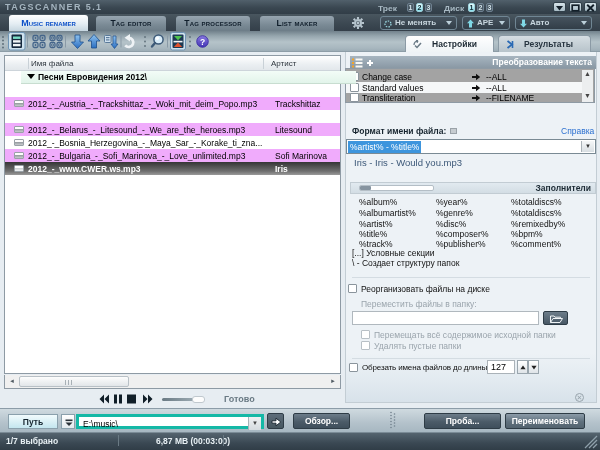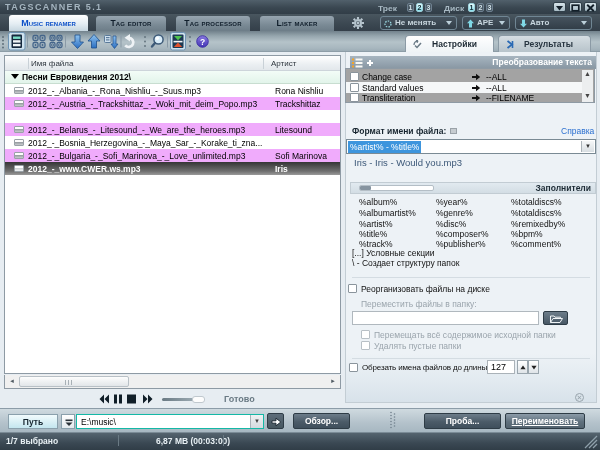--- a/index.html
+++ b/index.html
@@ -50,21 +50,21 @@
 #rtab2 { left:498px; width:93px; background:linear-gradient(#d6dee3,#b7c3ca);
   border:1px solid #8b9aa5; border-bottom:none; color:#273540; line-height:17px; }
 
 
 #list { left:4px; top:55px; width:337px; height:319px; background:#fff;
   border:1px solid #8e9aa4; }
 #listhead { left:0; top:0; width:335px; height:15px;
   background:linear-gradient(#ffffff,#ebeff2 60%,#e2e7eb); border-bottom:1px solid #cdd4da;
   font-size:8px; color:#2e363e; }
 .colsep { position:absolute; top:2px; width:1px; height:11px; background:#c9d1d7; }
-#grouprow { left:0; top:15px; width:335px; height:13px;
+#grouprow { left:16px; top:15px; width:335px; height:13px;
   background:linear-gradient(#f3fcf7,#e2f4ea); border-bottom:1px solid #c8ddd0;
   font-size:8.5px; font-weight:bold; color:#000; }
 .frow { left:0; width:335px; height:13px; font-size:8.5px; color:#000; }
 .frow.alt { background:#f0abfc; }
 .frow .fn { position:absolute; left:23px; top:2px; white-space:nowrap; }
 .frow .ar { position:absolute; left:270px; top:2px; white-space:nowrap; }
 #selrow { left:0; width:335px; height:13px; font-size:8.5px;
   background:linear-gradient(#353535,#6e6e6e 70%,#9a9a9a); color:#fff; font-weight:bold; }
 .ficon { position:absolute; left:9px; top:2.5px; width:10px; height:7.5px;
   background:linear-gradient(#fdfdfd 45%,#9aa0a4 50%,#c8ccce); border:1px solid #9aa2a8;
@@ -385,25 +385,20 @@
   <div id="listhead" class="abs">
       <span style="position:absolute; left:26px; top:3px;">Имя файла</span>
       <span style="position:absolute; left:266px; top:3px;">Артист</span>
       <span class="colsep" style="left:23px;"></span>
       <span class="colsep" style="left:258px;"></span>
     </div>
   <div id="grouprow" class="abs">
       <span style="position:absolute; left:6px; top:3px; width:0; height:0; border-left:4px solid transparent; border-right:4px solid transparent; border-top:5px solid #000;"></span>
       <span style="position:absolute; left:17px; top:1px;">Песни Евровидения 2012\</span>
     </div>
-  <div class="abs frow" style="top:28px;">
-      <span class="ficon"></span>
-      <span class="fn">2012_-_Albania_-_Rona_Nishliu_-_Suus.mp3</span>
-      <span class="ar">Rona Nishliu</span>
-    </div>
   <div class="abs frow alt" style="top:41px;">
       <span class="ficon"></span>
       <span class="fn">2012_-_Austria_-_Trackshittaz_-_Woki_mit_deim_Popo.mp3</span>
       <span class="ar">Trackshittaz</span>
     </div>
   <div class="abs frow alt" style="top:67px;">
       <span class="ficon"></span>
       <span class="fn">2012_-_Belarus_-_Litesound_-_We_are_the_heroes.mp3</span>
       <span class="ar">Litesound</span>
     </div>
@@ -451,21 +446,21 @@
 <div class="abs" style="left:224px; top:394px; font-size:9px; font-weight:bold; color:#6a7a84;">Готово</div>
 
 <div id="cmdbar" class="abs"></div>
 <div class="abs" style="left:8px; top:414px; width:50px; height:15px; background:linear-gradient(#f2fbfd,#c4e6ef); border:1px solid #8aa0ac; font-size:8.5px; font-weight:bold; color:#14242e; text-align:center; line-height:14px;">Путь</div>
 <div class="abs" style="left:61px; top:414px; width:14px; height:15px; background:linear-gradient(#ffffff,#e2e9ed); border:1px solid #8aa0ac;">
     <svg style="position:absolute; left:2.5px; top:3.5px;" width="8" height="8" viewBox="0 0 8 8">
       <rect x="0.5" y="0.5" width="7" height="1.6" fill="#2a3238"></rect>
       <path d="M0.5 3.5 L7.5 3.5 L4 7 Z" fill="#2a3238"></path>
     </svg>
   </div>
-<div class="abs" style="left:76px; top:414px; width:188px; height:15px; background:#fff; border:1px solid #14b8a6;">
+<div class="abs" style="left:76px; top:414px; width:188px; height:15px; background:#fff; border:3px solid #14b8a6;">
   <span style="position:absolute; left:4px; top:2px; font-size:8.5px; color:#000;">E:\music\</span>
   <span style="position:absolute; right:0px; top:0px; width:13px; height:13px; background:linear-gradient(#eef1f3,#d5dbdf); border-left:1px solid #aab2b8; font-size:6px; color:#444; text-align:center; line-height:12px;">▼</span>
 </div>
 <div class="abs darkbtn" style="left:267px; top:413px; width:17px; height:16px; background:linear-gradient(#5d6d7a,#46565f);">
     <svg style="position:absolute; left:3px; top:2.5px;" width="11" height="10" viewBox="0 0 11 10">
       <path d="M1 3.8 L5 3.8 L5 1.2 L9.8 5 L5 8.8 L5 6.2 L1 6.2 Z" fill="#fcfdfe" stroke="#16222c" stroke-width="0.9"></path>
     </svg>
   </div>
 <div class="abs darkbtn" style="left:293px; top:413px; width:57px; height:16px; line-height:15px;">Обзор...</div>
 <svg class="abs" style="left:389px; top:411px;" width="8" height="18" viewBox="0 0 8 18">
@@ -477,21 +472,21 @@
       <circle cx="2" cy="13.5" r="0.8"></circle>
       <circle cx="2" cy="16.5" r="0.8"></circle>
       <circle cx="5.5" cy="3" r="0.8"></circle>
       <circle cx="5.5" cy="6" r="0.8"></circle>
       <circle cx="5.5" cy="9" r="0.8"></circle>
       <circle cx="5.5" cy="12" r="0.8"></circle>
       <circle cx="5.5" cy="15" r="0.8"></circle>
     </g>
   </svg>
 <div class="abs darkbtn" style="left:424px; top:413px; width:77px; height:16px; line-height:15px;">Проба...</div>
-<div class="abs darkbtn" style="left:505px; top:413px; width:80px; height:16px; line-height:15px; background:linear-gradient(#8c9ca9,#5f707d 55%,#53636f);text-decoration:underline;">Переименовать</div>
+<div class="abs darkbtn" style="left:505px; top:413px; width:80px; height:16px; line-height:15px; background:linear-gradient(#8c9ca9,#5f707d 55%,#53636f);">Переименовать</div>
 
 <div id="statusbar" class="abs">
   <span style="position:absolute; left:6px; top:3px;">1/7 выбрано</span>
   <span style="position:absolute; left:118px; top:2px; width:1px; height:11px; background:#6a7a84;"></span>
   <span style="position:absolute; left:127px; top:3px;padding-left:29px;">6,87 МВ (00:03:00)</span>
   <span style="position:absolute; left:223px; top:2px; width:1px; height:11px; background:#6a7a84;"></span>
   <svg style="position:absolute; right:2px; bottom:1px;" width="16" height="14" viewBox="0 0 16 14">
       <g stroke="#8fa0ab" stroke-width="1.2">
         <path d="M15 1 L3 13"></path>
         <path d="M15 5 L7 13"></path>

